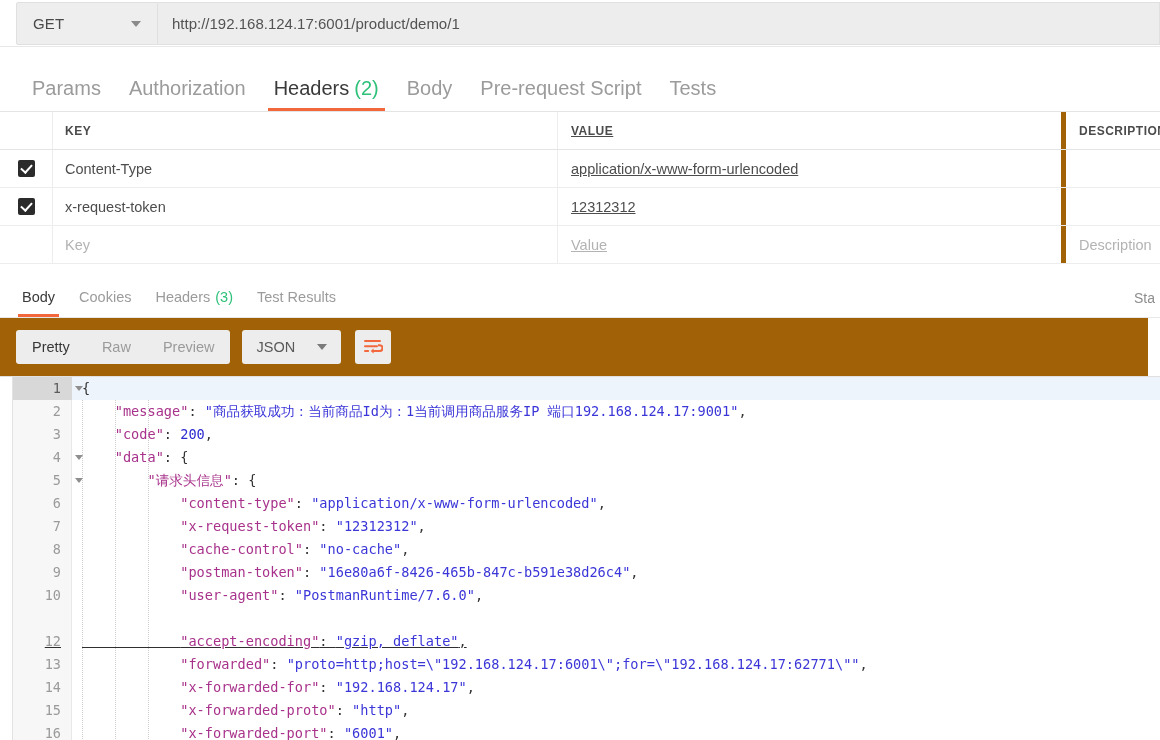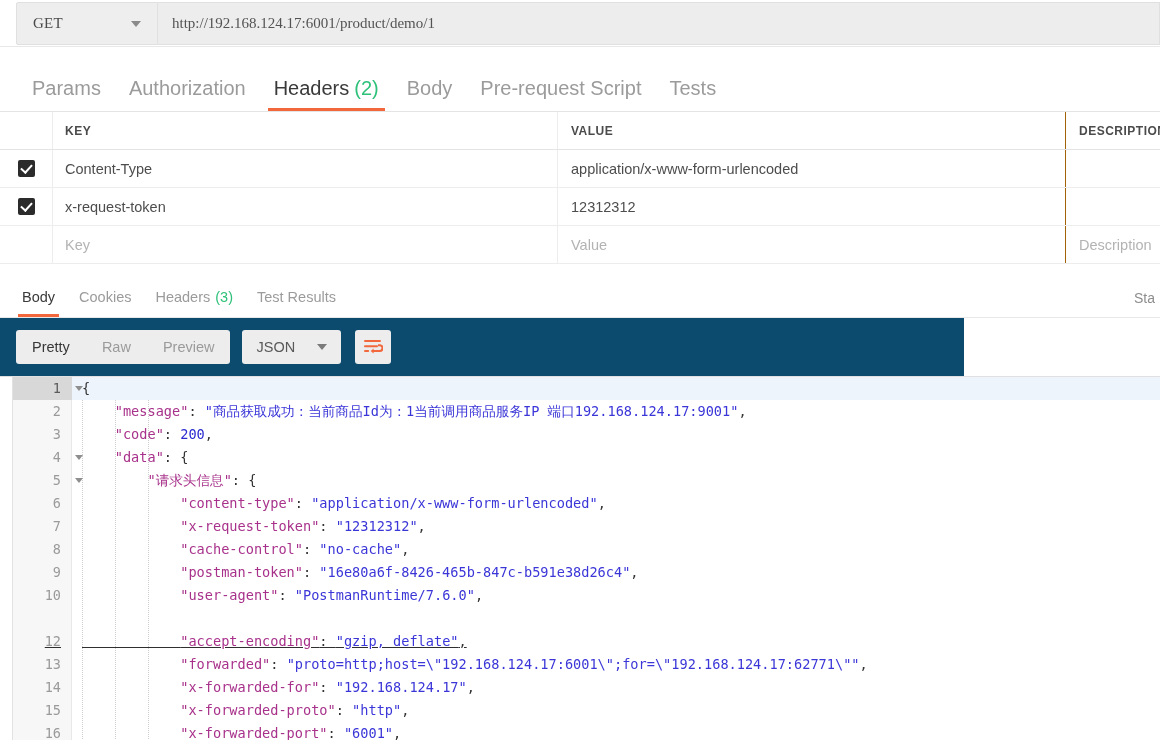--- a/index.html
+++ b/index.html
@@ -14,21 +14,20 @@
   }
   * { box-sizing: border-box; }
 
   
   #url-bar {
     position: absolute;
     left: 0; top: 0;
     width: 1160px; height: 47px;
     background: #ffffff;
     border-bottom: 1px solid #e8e8e8;
-    font-family: Liberation Serif, serif;
   }
   #method-select {
     position: absolute;
     left: 16px; top: 2px;
     width: 142px; height: 43px;
     background: #eeeeee;
     border: 1px solid #e0e0e0;
     border-radius: 2px 0 0 2px;
     display: flex;
     align-items: center;
@@ -126,26 +125,27 @@
     display: flex;
     align-items: center;
     padding-left: 12px;
     overflow: hidden;
     white-space: nowrap;
     text-align: center;
   }
   .cell-value {
     width: 508px;
     flex: none;
-    border-right: 1px solid #a16207;
+    border-right: 5px solid #a16207;
     display: flex;
     align-items: center;
     padding-left: 13px;
     overflow: hidden;
     white-space: nowrap;
+    text-decoration: underline;
   }
   .cell-desc {
     flex: 1 1 auto;
     display: flex;
     align-items: center;
     padding-left: 13px;
     overflow: hidden;
     white-space: nowrap;
   }
   .hdr-row.head .cell-key,
@@ -221,22 +221,22 @@
     color: #8d8d8d;
     white-space: nowrap;
     overflow: hidden;
     width: 26px;
   }
 
   
   #format-toolbar {
     position: absolute;
     left: 0; top: 318px;
-    width: 964px; height: 58px;
-    background: #0c4a6e;
+    width: 1148px; height: 58px;
+    background: #a16207;
     display: flex;
     align-items: center;
     padding-left: 16px;
   }
   #view-group {
     display: flex;
     background: #ededed;
     border-radius: 3px;
     height: 34px;
     align-items: center;

